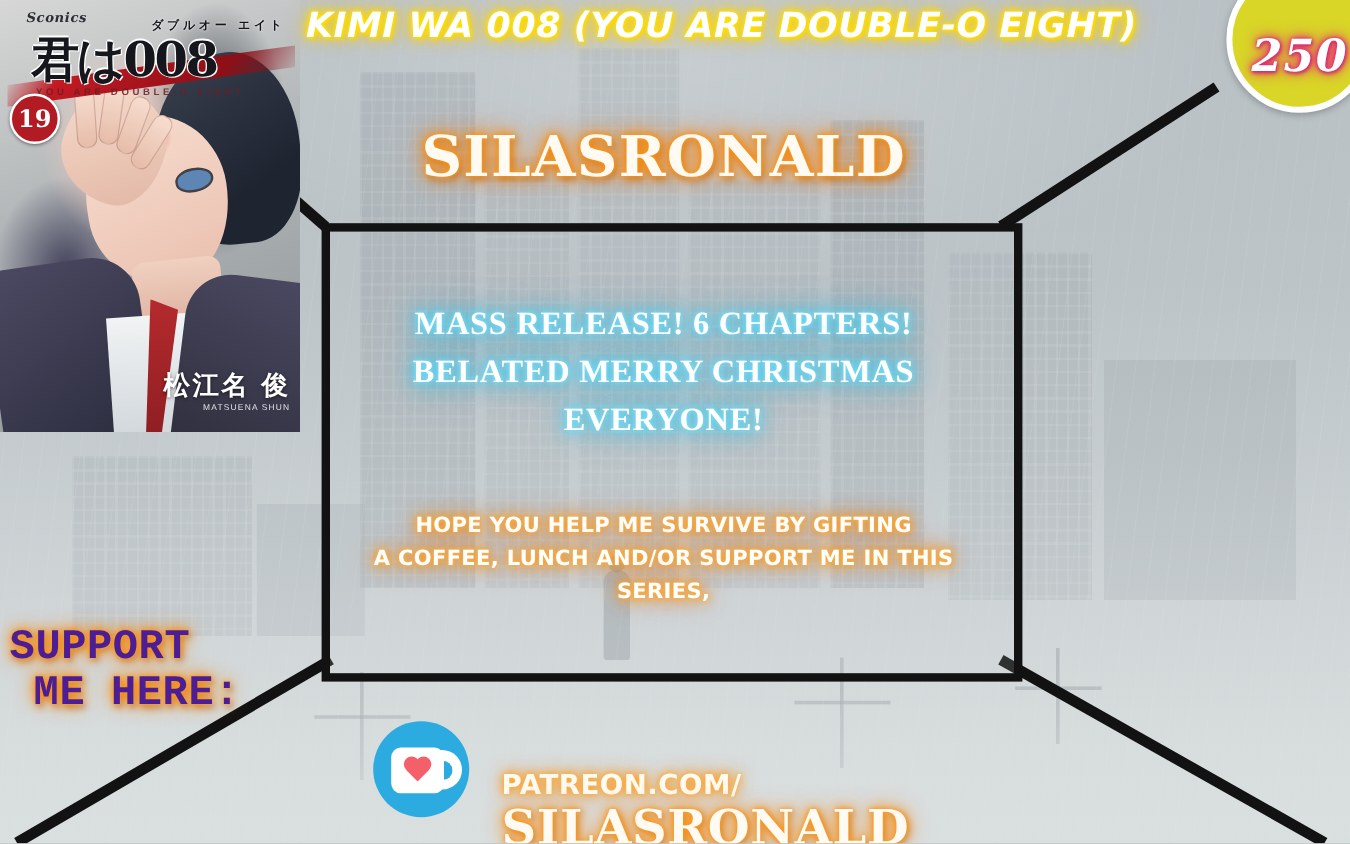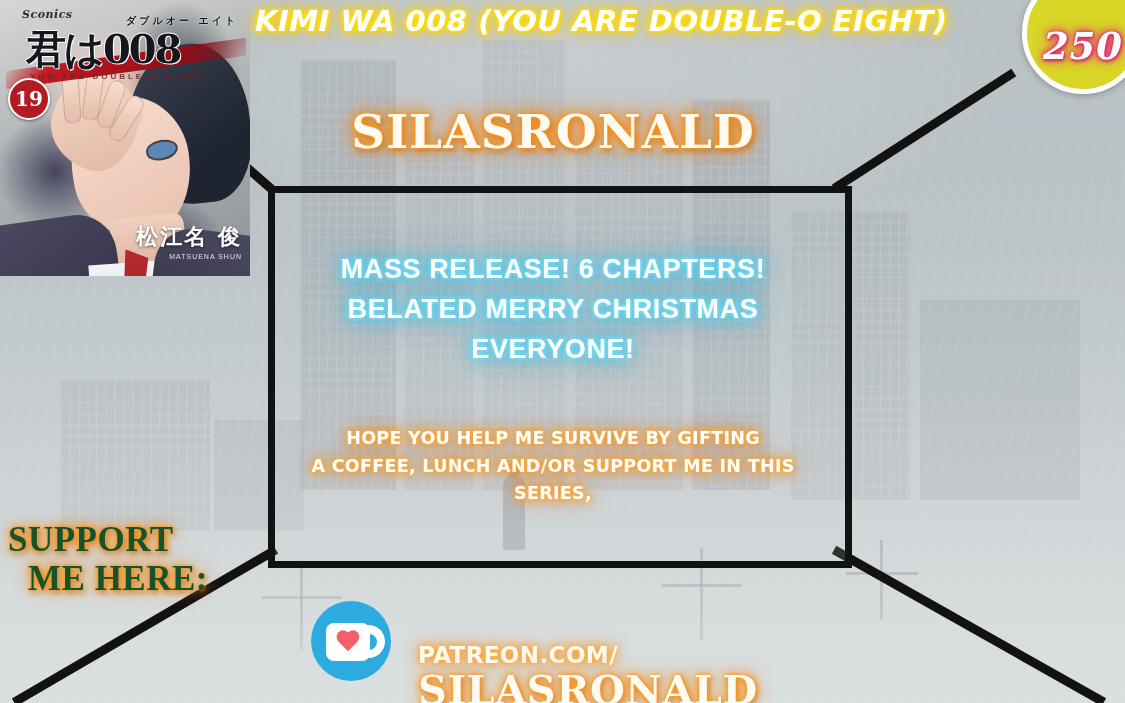--- a/index.html
+++ b/index.html
@@ -51,21 +51,21 @@
     content:"";position:absolute;left:4px;top:-12px;width:14px;height:14px;border-radius:50%;
     background:rgba(98,108,115,.6);
   }
   .haze{
     position:absolute;inset:0;
     background:linear-gradient(180deg, rgba(190,197,201,.55) 0%, rgba(195,202,205,.30) 35%, rgba(214,219,220,.55) 100%);
   }
 
   
   .cover{
-    position:absolute;left:0;top:0;width:250px;height:276px;overflow:hidden;
+    position:absolute;left:0;top:0;width:250px;height:360px;overflow:hidden;
     background:linear-gradient(160deg,#cfd0cf 0%,#b9bcbd 40%,#9aa0a3 100%);
   }
   .cover-art{
     position:absolute;inset:0;
     background:
       radial-gradient(ellipse 45% 38% at 42% 33%, rgba(255,205,190,.95), rgba(255,205,190,0) 62%),
       radial-gradient(ellipse 38% 46% at 72% 30%, rgba(40,46,56,.92), rgba(40,46,56,0) 64%),
       radial-gradient(ellipse 34% 30% at 22% 62%, rgba(58,56,84,.9), rgba(58,56,84,0) 70%),
       radial-gradient(ellipse 40% 26% at 62% 88%, rgba(58,56,84,.92), rgba(58,56,84,0) 70%),
       linear-gradient(160deg,#d6d7d6 0%,#b0b4b6 45%,#8d9396 100%);
@@ -197,21 +197,21 @@
     position:absolute;left:268px;top:104px;width:570px;text-align:center;
     font-family:"DejaVu Serif", serif;
     font-weight:700;font-size:47px;letter-spacing:1px;color:#fffaf2;
     text-shadow:
       0 0 3px #ff9b1a, 0 0 8px #ff8c00, 0 0 16px rgba(255,130,0,.9),
       0 0 26px rgba(255,120,0,.6), 2px 3px 5px rgba(120,50,0,.45);
   }
 
   .main-msg{
     position:absolute;left:280px;top:250px;width:546px;text-align:center;
-    font-family:Liberation Sans, sans-serif;
+    font-family:Liberation Serif, serif;
     font-weight:700;font-size:27px;line-height:1.48;letter-spacing:.6px;
     color:#ffffff;
     text-shadow:
       0 0 4px #7fe6ff, 0 0 9px #49d4f5, 0 0 18px rgba(40,200,240,.9),
       0 0 30px rgba(30,180,230,.65);
   }
 
   .sub-msg{
     position:absolute;left:280px;top:425px;width:546px;text-align:center;
     font-family:"DejaVu Sans", sans-serif;
@@ -238,22 +238,22 @@
   }
   .credits-tag{
     margin-top:2px;text-align:right;padding-right:26px;
     font-family:"DejaVu Serif", serif;font-weight:700;font-size:20px;
     color:#ffe800;letter-spacing:.5px;
     text-shadow:0 0 3px rgba(255,200,0,.85), 0 0 8px rgba(255,180,0,.5), 1px 2px 2px rgba(110,80,0,.4);
   }
 
   .support-here{
     position:absolute;left:8px;top:520px;width:240px;
-    font-family:Liberation Serif, serif;font-weight:700;font-size:35px;
-    line-height:1.12;color:#14532d;letter-spacing:.5px;
+    font-family:Liberation Mono, monospace;font-weight:700;font-size:35px;
+    line-height:1.12;color:#4c1d95;letter-spacing:.5px;
     text-shadow:
       0 0 3px #ff9b1a, 0 0 9px #ff8c00, 0 0 17px rgba(255,130,0,.9),
       2px 3px 5px rgba(120,50,0,.45);
   }
   .support-here .l2{display:block;padding-left:20px;}
 
   
   .kofi{
     position:absolute;left:311px;top:601px;width:80px;height:80px;border-radius:50%;
     background:#2cabe1;

